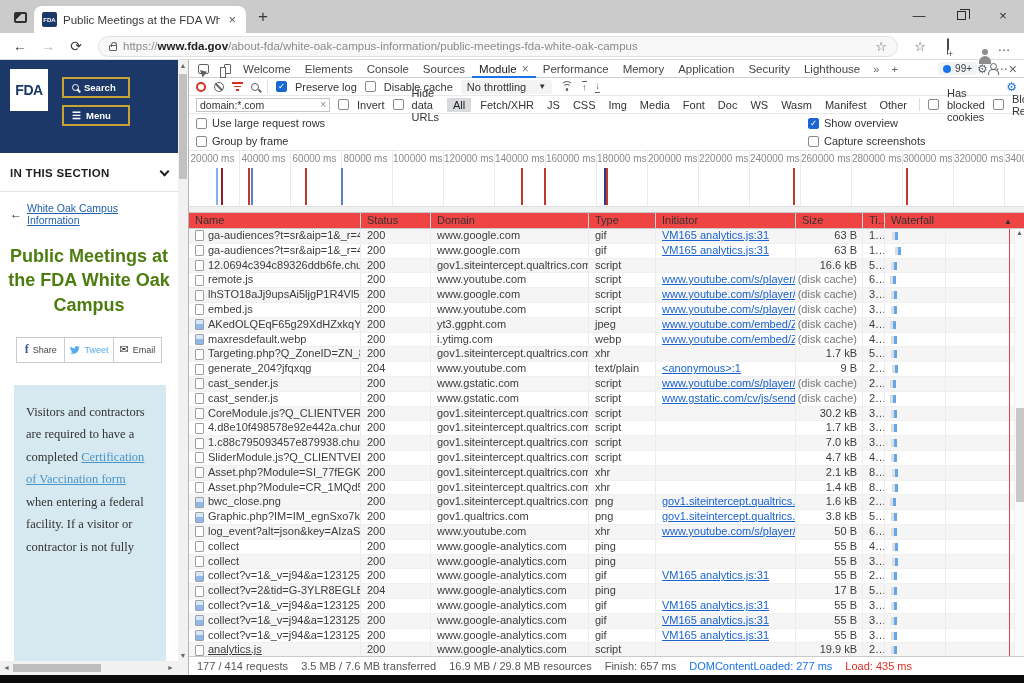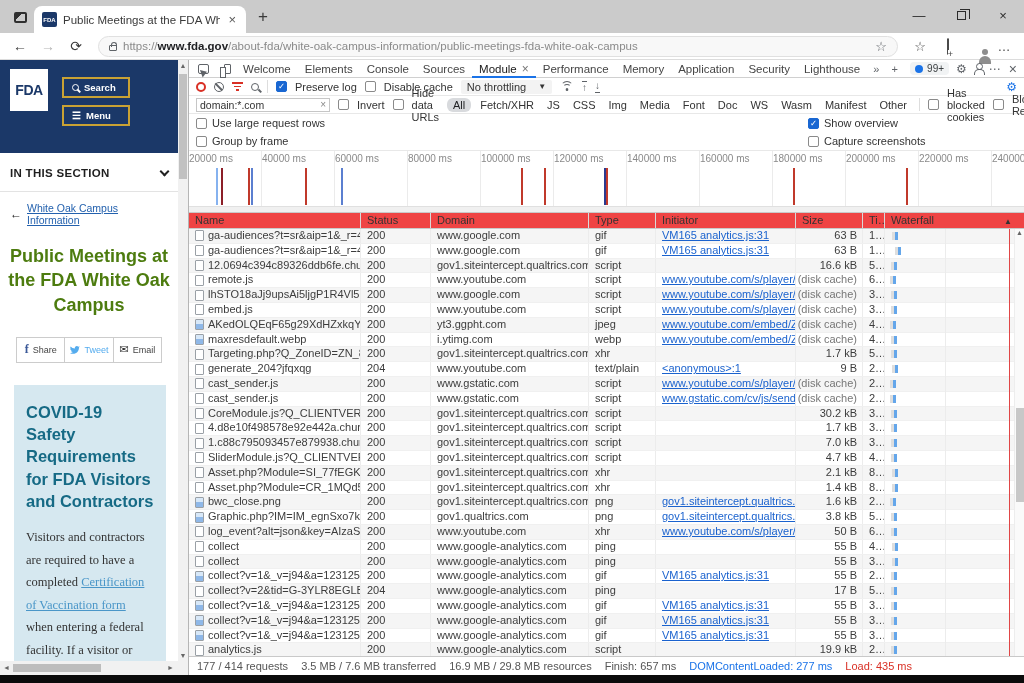--- a/index.html
+++ b/index.html
@@ -81,21 +81,21 @@
   .dt-tabs { height:18px; display:flex; align-items:center; border-bottom:1px solid #d0d0d0; padding:0 3px; flex:none; }
   .dt-icon { width:22px; display:flex; align-items:center; justify-content:center; color:#5f6368; flex:none; }
   .inspect-ic { width:11px; height:10px; border:1.5px solid #5f6368; border-radius:2px; position:relative; }
   .inspect-ic::after { content:""; position:absolute; right:-3px; bottom:-3px; border:4px solid transparent; border-left:6px solid #5f6368; transform:rotate(-20deg); }
   .device-ic { width:7px; height:10px; border:1.5px solid #5f6368; border-radius:1px; position:relative; margin-left:4px; }
   .device-ic::before { content:""; position:absolute; left:-5px; top:2px; width:4px; height:9px; border:1.5px solid #5f6368; background:#fff; }
   .dt-tab { padding:0 7px; height:18px; display:flex; align-items:center; font-size:11.5px; color:#454545; white-space:nowrap; }
   .dt-tab.active { color:#1a1a1a; box-shadow:inset 0 -2px 0 #1a73e8; }
   .dt-tab-close { margin-left:5px; color:#777; font-size:12px; }
   .dt-more { font-size:11px; color:#5f6368; padding:0 6px; }
-  .dt-right { margin-left:auto; display:flex; align-items:center; gap:7px; padding-right:4px; }
+  .dt-right { margin-left:auto; display:flex; align-items:center; padding-right:4px; }
   .dt-badge { display:flex; align-items:center; gap:4px; background:#f1f3f4; border-radius:4px; padding:1px 5px; font-size:10px; color:#3c4043; }
   .dt-badge .dot { width:8px; height:8px; border-radius:50%; background:#1a73e8; }
   .gear { font-family:"DejaVu Sans",sans-serif; color:#5f6368; font-size:12px; line-height:1; }
   .person-ic { width:8px; height:8px; position:relative; margin-top:-3px; }
   .person-ic::before { content:""; position:absolute; top:0; left:2px; width:5px; height:5px; border:1.2px solid #5f6368; border-radius:50%; }
   .person-ic::after { content:""; position:absolute; top:6px; left:0; width:9px; height:5px; border:1.2px solid #5f6368; border-bottom:none; border-radius:5px 5px 0 0; }
   .dots { color:#5f6368; font-size:12px; letter-spacing:1px; }
   .dt-x { color:#5f6368; font-size:14px; }
 
   .dt-bar1, .dt-bar2 { height:18px; display:flex; align-items:center; gap:8px; padding:0 7px; border-bottom:1px solid #e8e8e8; flex:none; font-size:11px; }
@@ -118,30 +118,30 @@
   .wifi i { position:absolute; left:50%; transform:translateX(-50%); border:1.5px solid transparent; border-top-color:#5f6368; border-radius:50%; }
   .wifi i:nth-child(1){ width:13px; height:13px; top:0; }
   .wifi i:nth-child(2){ width:8px; height:8px; top:3px; }
   .wifi i:nth-child(3){ width:3px; height:3px; top:6.5px; border-top-color:#5f6368; background:#5f6368; border-radius:50%; }
   .haru { border-top:1.5px solid #5f6368; padding-top:1px; font-size:10px; color:#5f6368; line-height:1; flex:none; }
   .hard { border-bottom:1.5px solid #5f6368; padding-bottom:1px; font-size:10px; color:#5f6368; line-height:1; flex:none; }
   .net-gear { margin-left:auto; color:#1a73e8; }
 
   .filter-input { width:134px; height:14px; border:1px solid #c6c6c6; background:#fff; display:flex; align-items:center; padding:0 3px; font-size:10.5px; color:#333; flex:none; }
   .filter-input .fx { margin-left:auto; color:#888; font-size:10px; }
-  .chip { padding:1px 4px; color:#333; border-radius:6px; white-space:nowrap; }
+  .chip { padding:1px 4px; color:#333; border-radius:0; white-space:nowrap; }
   .chip.selected { background:#d8dadd; color:#202124; padding:1px 6px; }
   .chips { display:flex; align-items:center; gap:5px; }
 
   .dt-opts { display:grid; grid-template-columns:612px 1fr; flex:none; border-bottom:1px solid #e8e8e8; }
   .opt-cell { height:18px; display:flex; align-items:center; gap:5px; padding-left:7px; font-size:11px; }
 
   .dt-timeline { height:62px; position:relative; border-bottom:1px solid #c9c9c9; overflow:hidden; flex:none; }
   .tl-grid { position:absolute; inset:0; display:flex; }
-  .tl-seg { width:73px; flex:none; border-right:1px solid #ebebeb; font-size:10px; color:#8a8a8a; text-align:left; padding-right:3px; line-height:15px; white-space:nowrap; overflow:hidden; }
+  .tl-seg { width:51px; flex:none; border-right:1px solid #ebebeb; font-size:10px; color:#8a8a8a; text-align:center; padding-right:3px; line-height:15px; white-space:nowrap; overflow:hidden; }
   .tl-bar { position:absolute; top:17px; bottom:7px; width:2px; }
   .tl-strip { position:absolute; left:0; right:0; bottom:0; height:6px; background:#f0f0f0; border-top:1px solid #e0e0e0; }
 
   .dt-thead { display:grid; grid-template-columns:172px 70px 158px 67px 140px 67px 22px 1fr; height:16px; background:#ef4444; border-bottom:1px solid #c9c9c9; font-size:11px; color:#333; flex:none; }
   .dt-thead .hc { padding:0 0 0 6px; line-height:15px; border-right:1px solid #d9d9d9; white-space:nowrap; overflow:hidden; position:relative; }
   .dt-thead .hc:last-child { border-right:none; }
   .sort-arrow { position:absolute; right:12px; top:1px; font-size:8px; color:#333; }
 
   .dt-body { position:relative; flex:1; overflow:hidden; }
   .dt-row { display:grid; grid-template-columns:172px 70px 158px 67px 140px 67px 22px 1fr; height:14.8px; font-size:11px; border-bottom:1px solid #f0f0f0; }
@@ -241,21 +241,20 @@
                 <path fill="#55acee" d="M23 5c-.8.4-1.7.6-2.6.8a4.5 4.5 0 0 0-7.7 4.1A12.8 12.8 0 0 1 3.4 5.2a4.5 4.5 0 0 0 1.4 6A4.4 4.4 0 0 1 2.7 10v.1a4.5 4.5 0 0 0 3.6 4.4 4.5 4.5 0 0 1-2 .1 4.5 4.5 0 0 0 4.2 3.1A9 9 0 0 1 2 19.5a12.7 12.7 0 0 0 6.9 2c8.3 0 12.8-6.9 12.8-12.8v-.6A9 9 0 0 0 23 5z"></path>
               </svg>
               <span class="tweet-label">Tweet</span>
             </button>
           <button class="share-btn">
               <span class="env">✉</span>
               <span>Email</span>
             </button>
         </div>
         <div class="covid-box">
-          <h2>COVID-19 Safety Requirements for FDA Visitors and Contractors</h2>
           <p><span>Visitors and contractors are required to have a completed </span><span class="covid-link">Certification of Vaccination form</span><span> when entering a federal facility. If a visitor or contractor is not fully</span></p>
         </div>
       </div>
       <div class="site-vscroll">
         <div class="varrow-up">▲</div>
         <div class="vthumb"></div>
         <div class="varrow-dn">▼</div>
       </div>
       <div class="site-hscroll">
         <span class="harrow-l">◄</span>
@@ -864,21 +863,21 @@
               <div class="c init link">VM165 analytics.js:31</div>
               <div class="c size">55 B</div>
               <div class="c time">3…</div>
               <div class="c wf">
                 <span class="wfbar" style="left: 9px;"></span>
               </div>
             </div>
             <div class="dt-row">
               <div class="c name">
                 <span class="fic doc"></span>
-                <span style="overflow: hidden; white-space: nowrap;">analytics.js</span>
+                <span style="overflow: hidden; white-space: nowrap; text-decoration: underline;">analytics.js</span>
               </div>
               <div class="c status">200</div>
               <div class="c domain">www.google-analytics.com</div>
               <div class="c type">script</div>
               <div class="c init"></div>
               <div class="c size">19.9 kB</div>
               <div class="c time">2…</div>
               <div class="c wf">
                 <span class="wfbar" style="left: 9px;"></span>
               </div>

